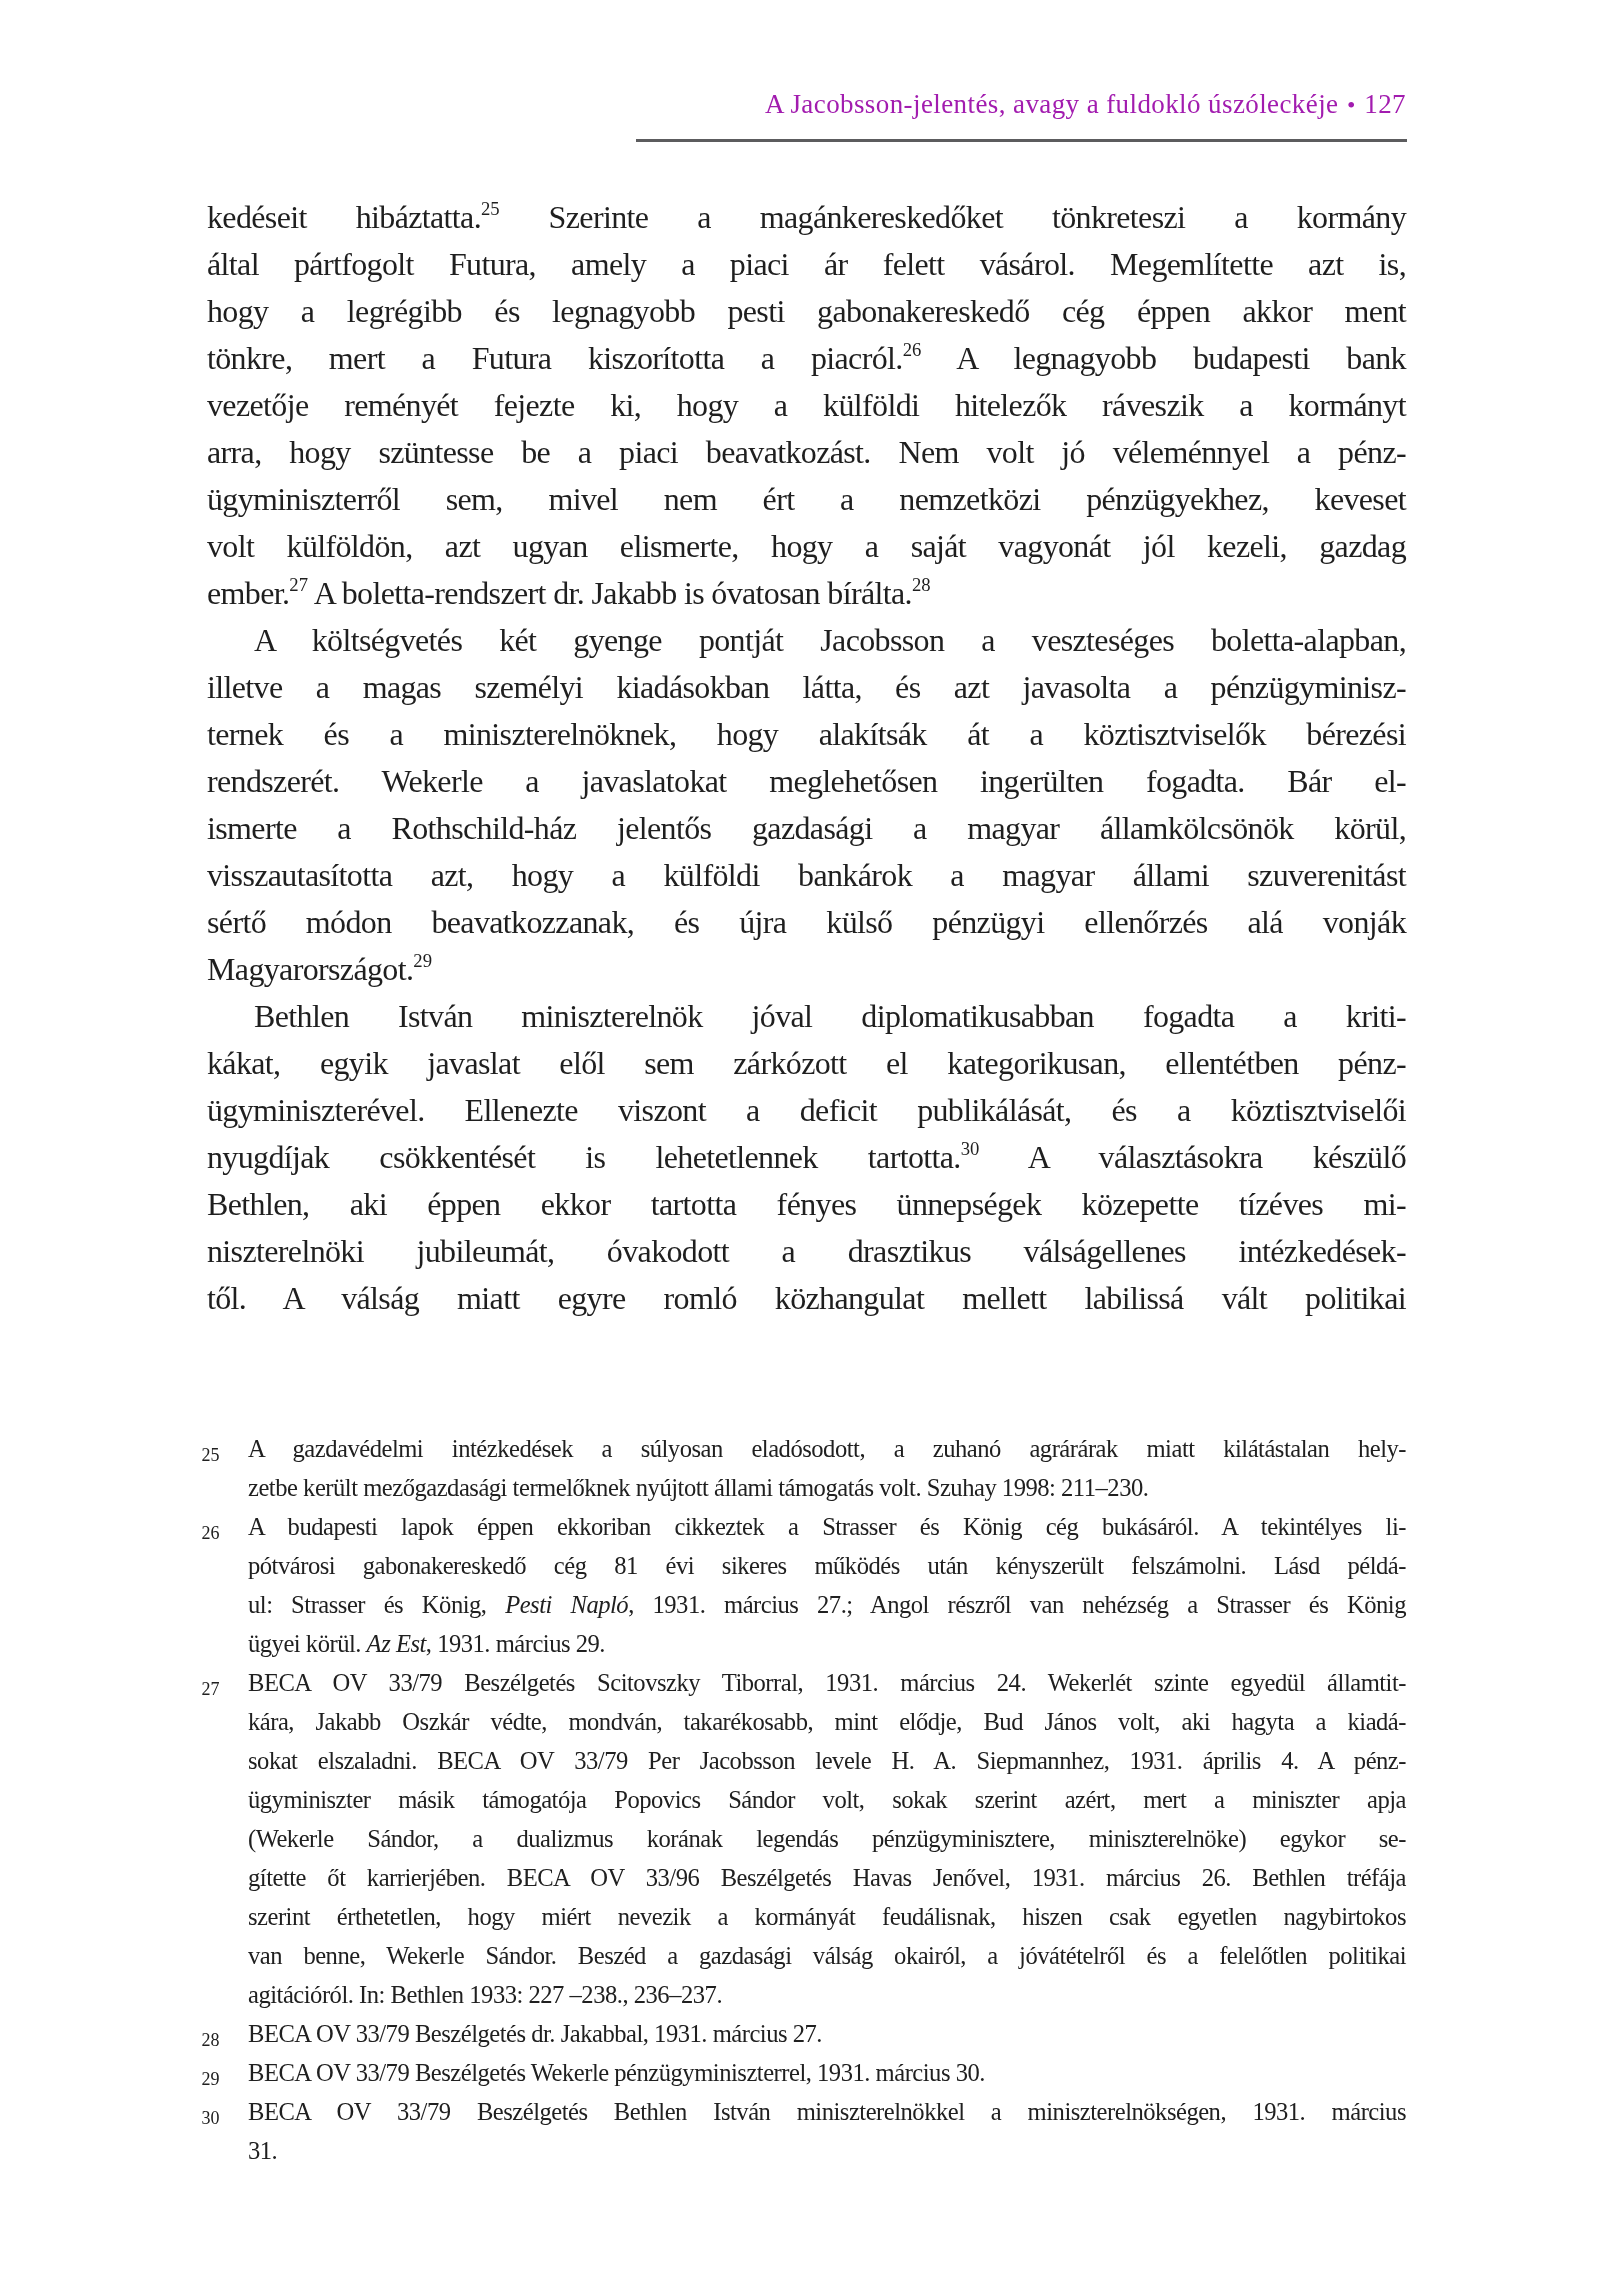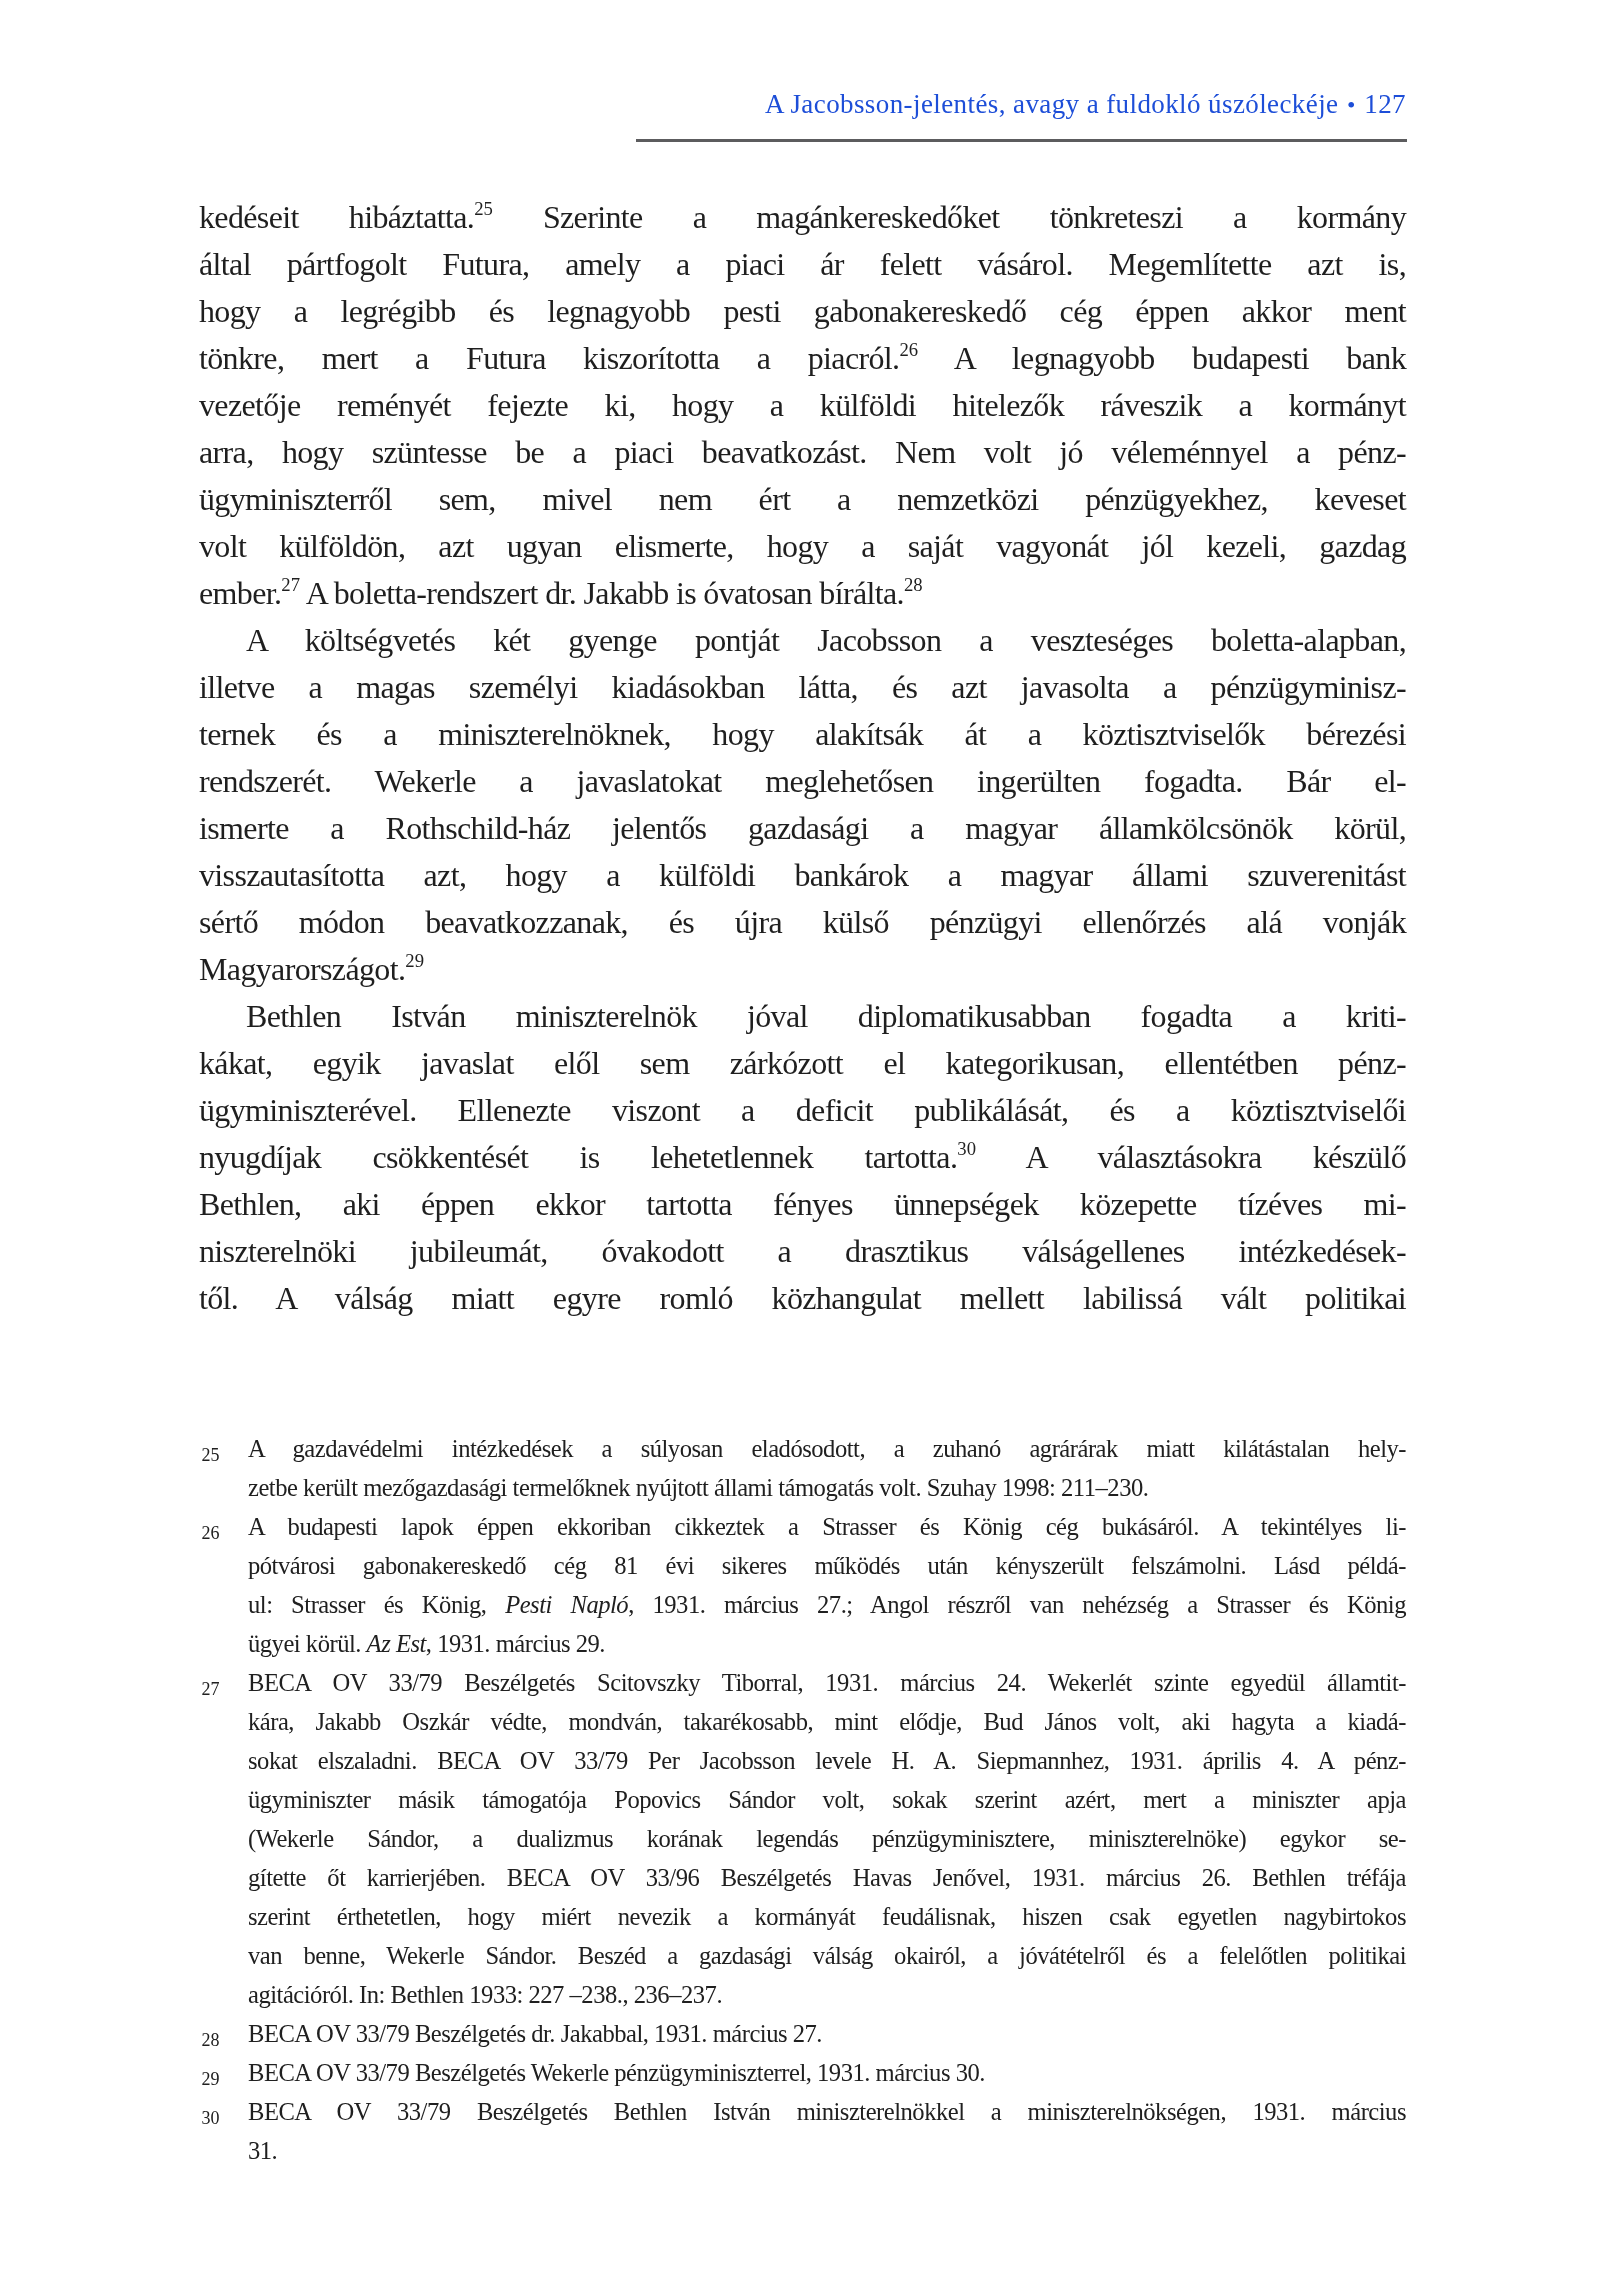--- a/index.html
+++ b/index.html
@@ -7,34 +7,34 @@
     position:relative;
     width:1623px;height:2295px;
     background:#ffffff;
     font-family:"Liberation Serif","DejaVu Serif",serif;
     color:#1f1f1f;
     overflow:hidden;
   }
   .running-header{
     position:absolute;left:199px;top:87px;width:1207px;
     text-align:right;font-size:27px;line-height:34px;
-    letter-spacing:0.015em;color:#1d4ed8;white-space:nowrap;
+    letter-spacing:0.015em;color:#a21caf;white-space:nowrap;
   }
   .running-header .bullet{padding:0 8.5px;font-size:24px;}
   .header-rule{
     position:absolute;left:636px;top:139px;width:771px;height:3.4px;
     background:#5c5c5e;
   }
   .body-text{
     position:absolute;left:199px;top:194px;width:1207px;
     font-size:32px;line-height:47px;letter-spacing:-0.02em;
   }
   .line{
     text-align:justify;text-align-last:justify;
-    height:47px;overflow:visible;
+    height:47px;overflow:visible;margin-left:8px;
   }
   .line.lastline{text-align-last:left;}
   .line.indent{text-indent:47px;}
   sup.fnref{
     font-size:18.7px;line-height:0;vertical-align:baseline;
     position:relative;top:-12.7px;letter-spacing:0;
   }
   .footnotes{
     position:absolute;left:199px;top:1429px;width:1207px;
     font-size:24.6px;line-height:39px;letter-spacing:-0.02em;color:#202020;

